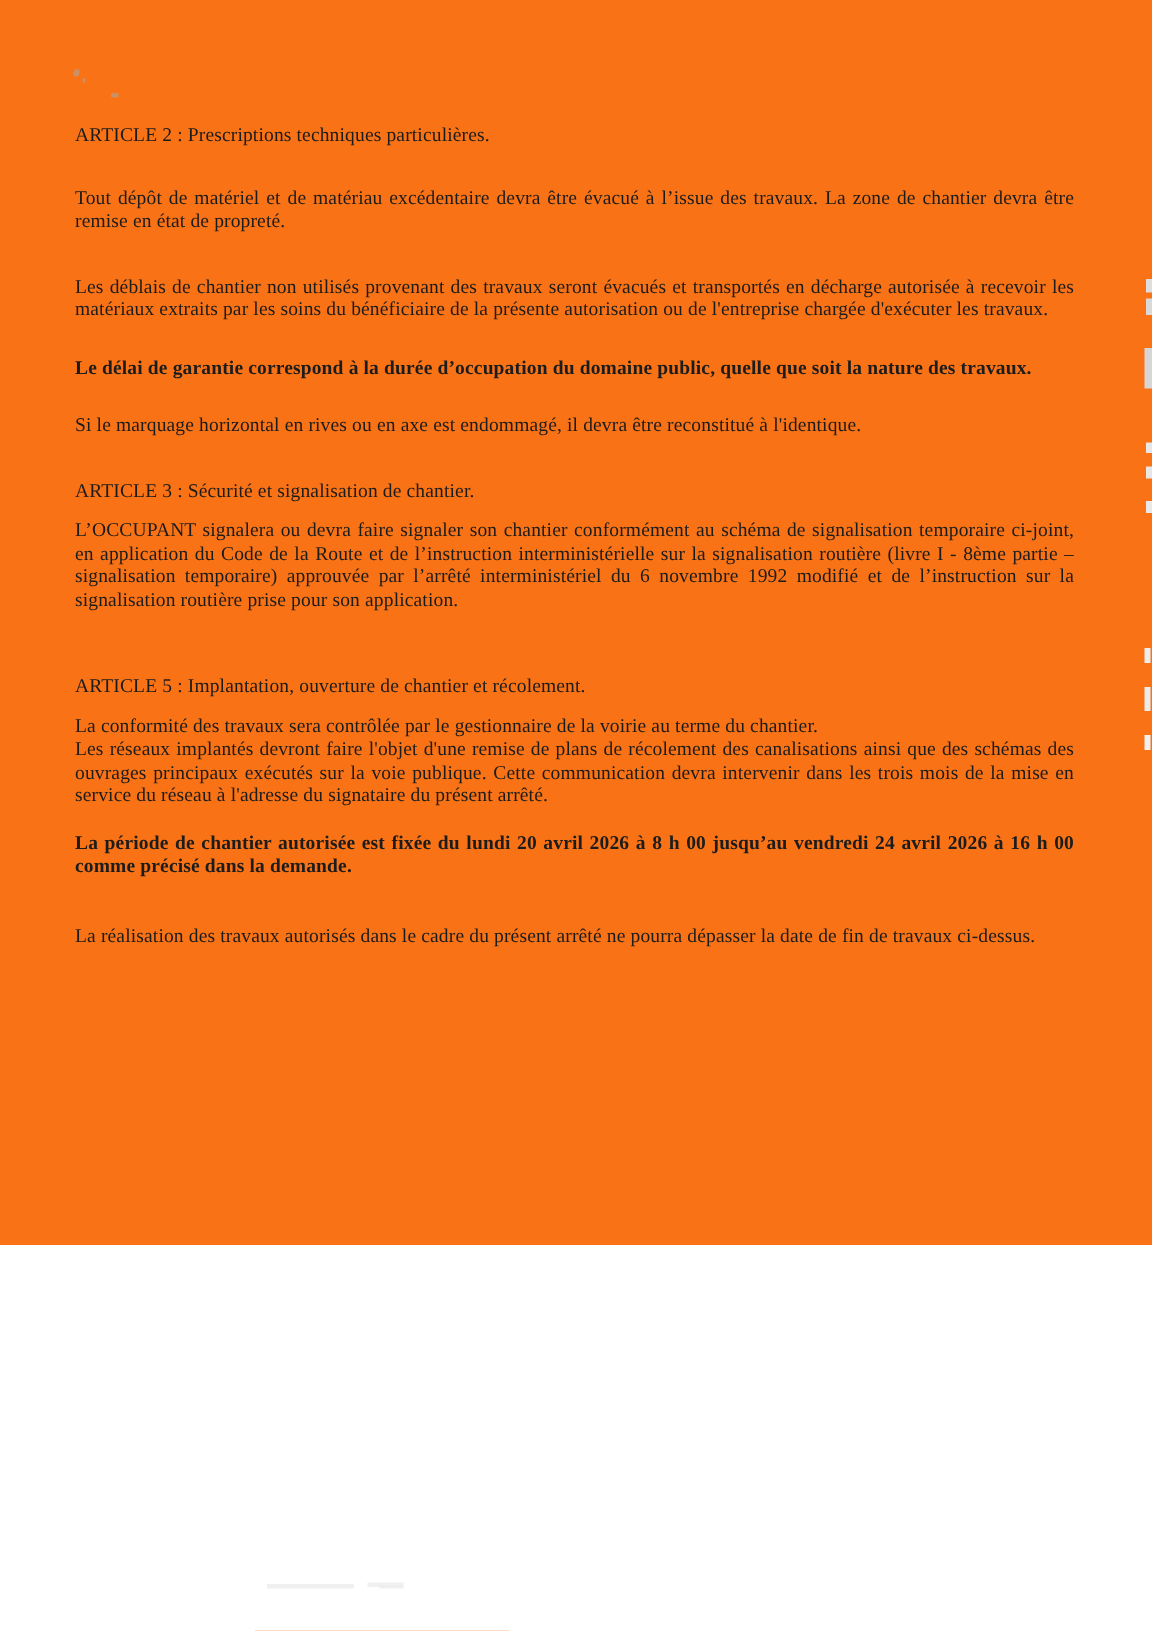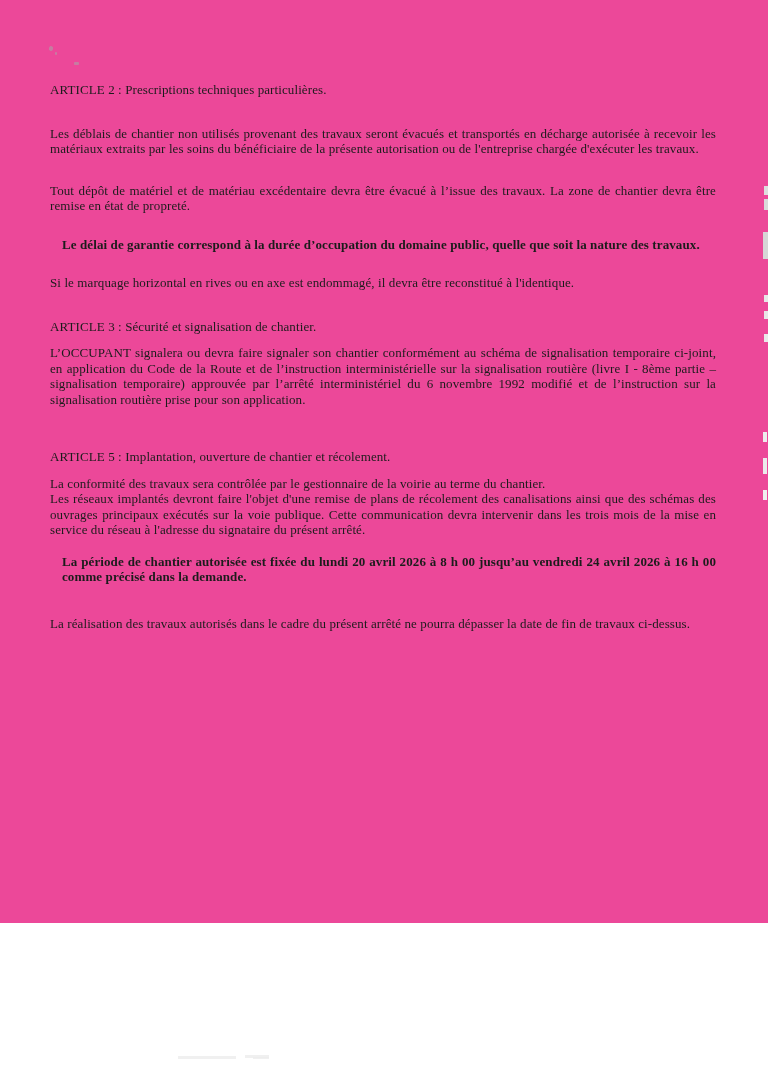--- a/index.html
+++ b/index.html
@@ -8,38 +8,38 @@
     background: #ffffff;
   }
   body {
     width: 768px;
     height: 1087px;
     overflow: hidden;
   }
   .page {
     position: relative;
     width: 768px;
-    height: 923px;
-    background: #ec4899;
+    height: 830px;
+    background: #f97316;
     font-family: "Liberation Serif", serif;
     color: #1c1c1c;
   }
   .content {
     position: absolute;
     left: 50px;
     top: 82px;
     width: 666px;
     font-size: 13px;
     line-height: 15.5px;
     letter-spacing: 0.1px;
   }
   p { margin: 0; }
   .heading { text-align: left; }
   .para { text-align: justify; }
-  .bold { font-weight: bold; margin-left: 12px; }
+  .bold { font-weight: bold; }
   .prewrap { white-space: pre-line; }
 
   .mt28 { margin-top: 28px; }
   .mt26 { margin-top: 26px; }
   .mt23 { margin-top: 23px; }
   .mt42 { margin-top: 42px; }
   .mt15 { margin-top: 11px; }
   .mt11 { margin-top: 11px; }
   .mt16 { margin-top: 16px; }
   .mt24 { margin-top: 31px; }
@@ -93,23 +93,23 @@
   <div class="edge-mark e8"></div>
   <div class="edge-mark e9"></div>
   <div class="smudge b1"></div>
   <div class="smudge b2"></div>
   <div class="smudge b3"></div>
 
   <main class="content">
 
     <p class="heading">ARTICLE 2 : Prescriptions techniques particulières.</p>
 
+    <p class="para mt26">Tout dépôt de matériel et de matériau excédentaire devra être évacué à l’issue des travaux. La zone de chantier devra être remise en état de propreté.</p>
+
     <p class="para mt28">Les déblais de chantier non utilisés provenant des travaux seront évacués et transportés en décharge autorisée à recevoir les matériaux extraits par les soins du bénéficiaire de la présente autorisation ou de l'entreprise chargée d'exécuter les travaux.</p>
-
-    <p class="para mt26">Tout dépôt de matériel et de matériau excédentaire devra être évacué à l’issue des travaux. La zone de chantier devra être remise en état de propreté.</p>
 
     <p class="para bold mt23">Le délai de garantie correspond à la durée d’occupation du domaine public, quelle que soit la nature des travaux.</p>
 
     <p class="para mt23">Si le marquage horizontal en rives ou en axe est endommagé, il devra être reconstitué à l'identique.</p>
 
     <p class="heading mt28">ARTICLE 3 : Sécurité et signalisation de chantier.</p>
 
     <p class="para mt15">L’OCCUPANT signalera ou devra faire signaler son chantier conformément au schéma de signalisation temporaire ci-joint, en application du Code de la Route et de l’instruction interministérielle sur la signalisation routière (livre I - 8ème partie – signalisation temporaire) approuvée par l’arrêté interministériel du 6 novembre 1992 modifié et de l’instruction sur la signalisation routière prise pour son application.</p>
 
     <p class="heading mt42">ARTICLE 5 : Implantation, ouverture de chantier et récolement.</p>

